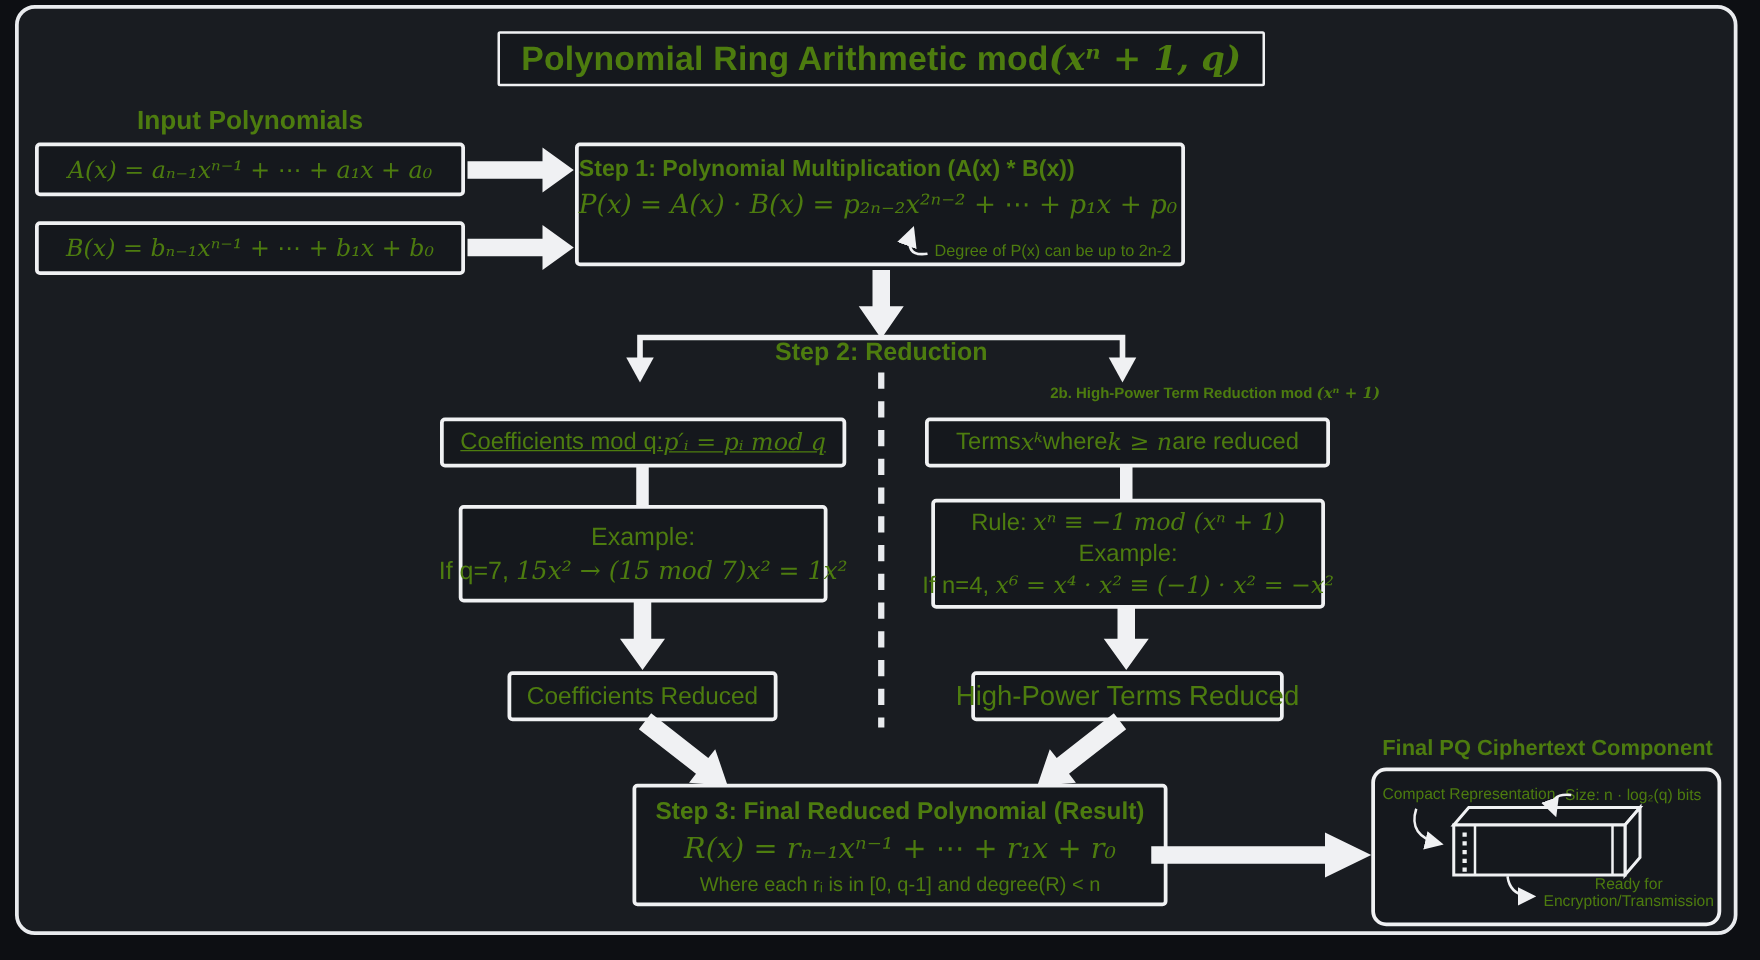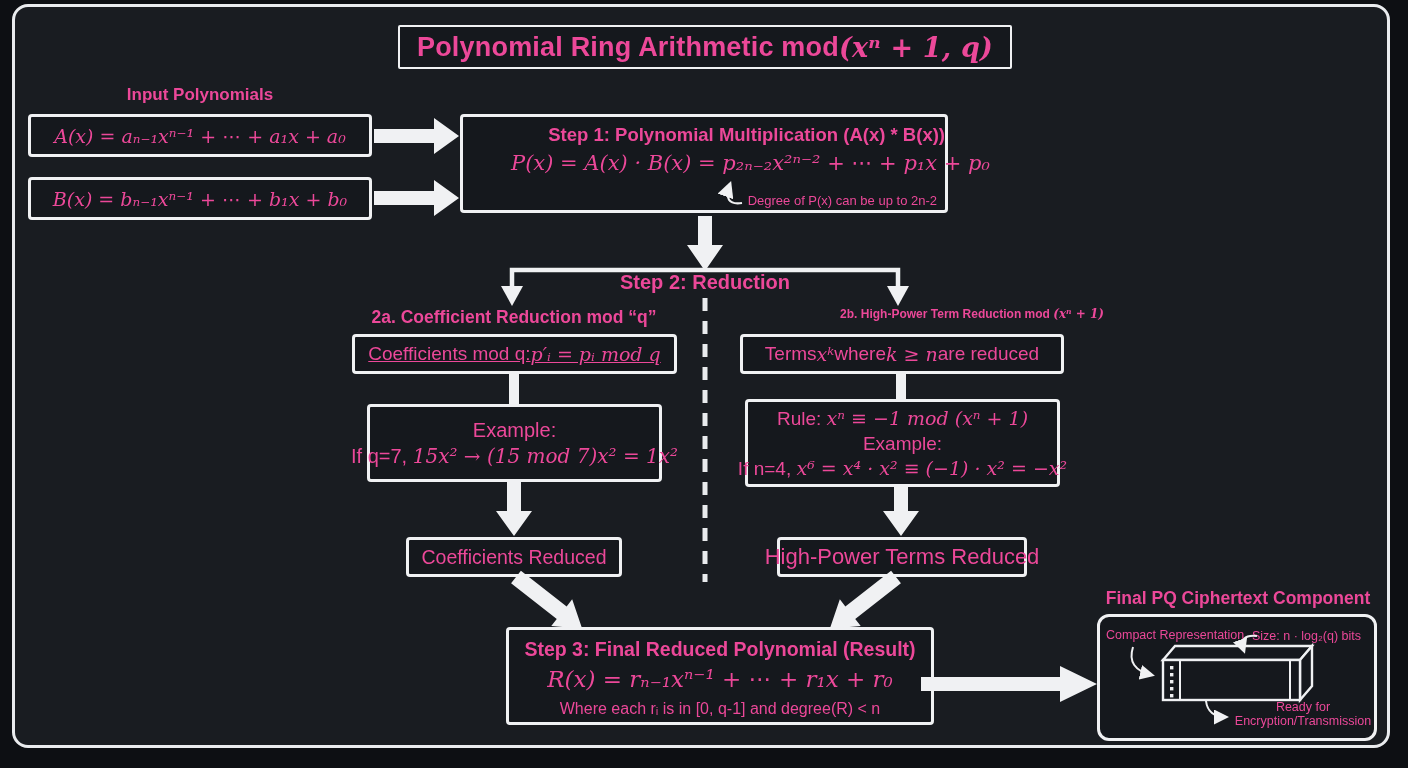--- a/index.html
+++ b/index.html
@@ -1,36 +1,36 @@
 <!DOCTYPE html>
 <html><head>
 <meta charset="utf-8">
 <style>
   html,body{margin:0;padding:0;background:#0d0f13;}
   .stage{position:relative;width:1408px;height:760px;background:#0d0f13;overflow:hidden;
-         font-family:"Liberation Sans",sans-serif;color:#ec4899;}
+         font-family:"Liberation Sans",sans-serif;color:#4d7c0f;}
   .frame{position:absolute;left:12px;top:4px;width:1378px;height:744px;box-sizing:border-box;
          border:3px solid #e9ebee;border-radius:16px;background:#191c21;}
   .box{position:absolute;box-sizing:border-box;border:3px solid #f0f1f3;border-radius:4px;
        background:#15181d;display:flex;align-items:center;justify-content:center;white-space:nowrap;}
   .h{font-weight:bold;}
   .math{font-family:"DejaVu Serif","DejaVu Sans",serif;font-style:italic;}
   .lbl{position:absolute;white-space:nowrap;}
   svg.overlay{position:absolute;left:0;top:0;z-index:5;pointer-events:none;}
   .z{z-index:3;}
 
   #title-box{left:398px;top:25px;width:614px;height:44px;border-width:2px;border-radius:2px;font-size:27px;}
   #title-box .h{letter-spacing:.2px;}
-  #input-heading{left:28px;top:85px;width:344px;text-align:center;font-size:17px;font-weight:bold;}
+  #input-heading{left:28px;top:85px;width:344px;text-align:center;font-size:21px;font-weight:bold;}
   #box-a{left:28px;top:114px;width:344px;height:43px;font-size:19px;}
   #box-b{left:28px;top:177px;width:344px;height:43px;font-size:19px;}
 
   #step1-box{left:460px;top:114px;width:488px;height:99px;display:block;}
-  #step1-heading{left:0;right:0;top:7px;text-align:right;font-size:18.5px;font-weight:bold;}
-  #step1-formula{left:0;right:0;top:34px;text-align:left;font-size:21px;padding-left:48px;}
+  #step1-heading{left:0;right:0;top:7px;text-align:left;font-size:18.5px;font-weight:bold;}
+  #step1-formula{left:0;right:0;top:34px;text-align:left;font-size:21px;}
   #step1-note{right:8px;top:76px;text-align:right;font-size:13px;}
 
   #step2-heading{left:555px;top:271px;width:300px;text-align:center;font-size:20px;font-weight:bold;}
 
   #h2a{left:314px;top:307px;width:400px;text-align:center;font-size:17.5px;font-weight:bold;}
   #box2a{left:352px;top:334px;width:325px;height:40px;font-size:19px;text-decoration:underline;}
   #ex-a{left:367px;top:404px;width:295px;height:78px;flex-direction:column;font-size:20px;line-height:26px;}
   #red-a{left:406px;top:537px;width:216px;height:40px;font-size:19.5px;}
 
   #h2b{left:700px;top:307px;width:404px;text-align:right;font-size:12px;font-weight:bold;}
@@ -66,21 +66,20 @@
   <div id="box-a" class="box z math">A(x) = aₙ₋₁xⁿ⁻¹ + ⋯ + a₁x + a₀</div>
 
   <div id="step1-box" class="box z">
     <div id="step1-heading" class="lbl">Step 1: Polynomial Multiplication (A(x) * B(x))</div>
     <div id="step1-formula" class="lbl math">P(x) = A(x) · B(x) = p₂ₙ₋₂x²ⁿ⁻² + ⋯ + p₁x + p₀</div>
     <div id="step1-note" class="lbl">Degree of P(x) can be up to 2n-2</div>
   </div>
 
   <div id="step2-heading" class="lbl z">Step 2: Reduction</div>
 
-  <div id="h2a" class="lbl z">2a. Coefficient Reduction mod “q”</div>
   <div id="box2a" class="box z">
     <span>Coefficients mod q: </span>
     <span class="math">p′ᵢ = pᵢ mod q</span>
   </div>
   <div id="ex-a" class="box z">
     <div>Example:</div>
     <div>
       <span>If q=7, </span>
       <span class="math">15x² → (15 mod 7)x² = 1x²</span>
     </div>

